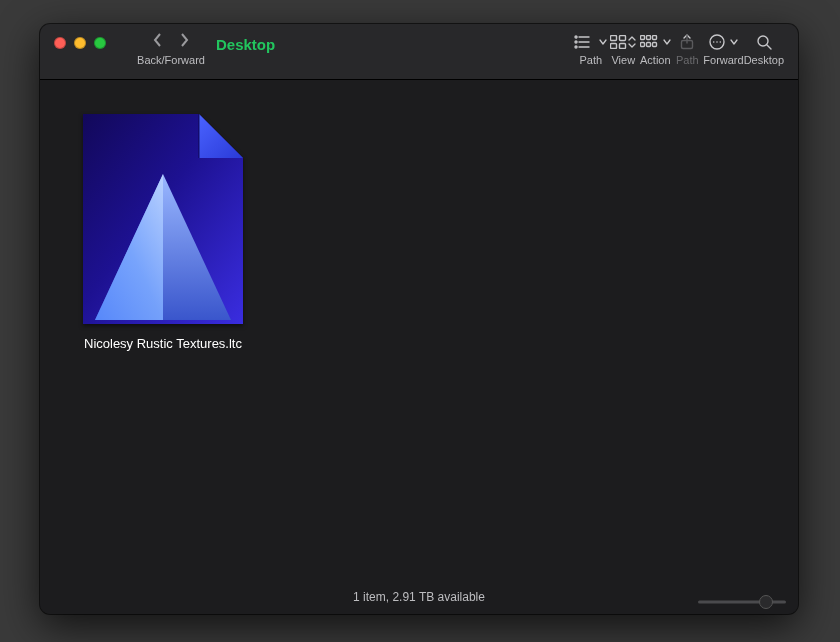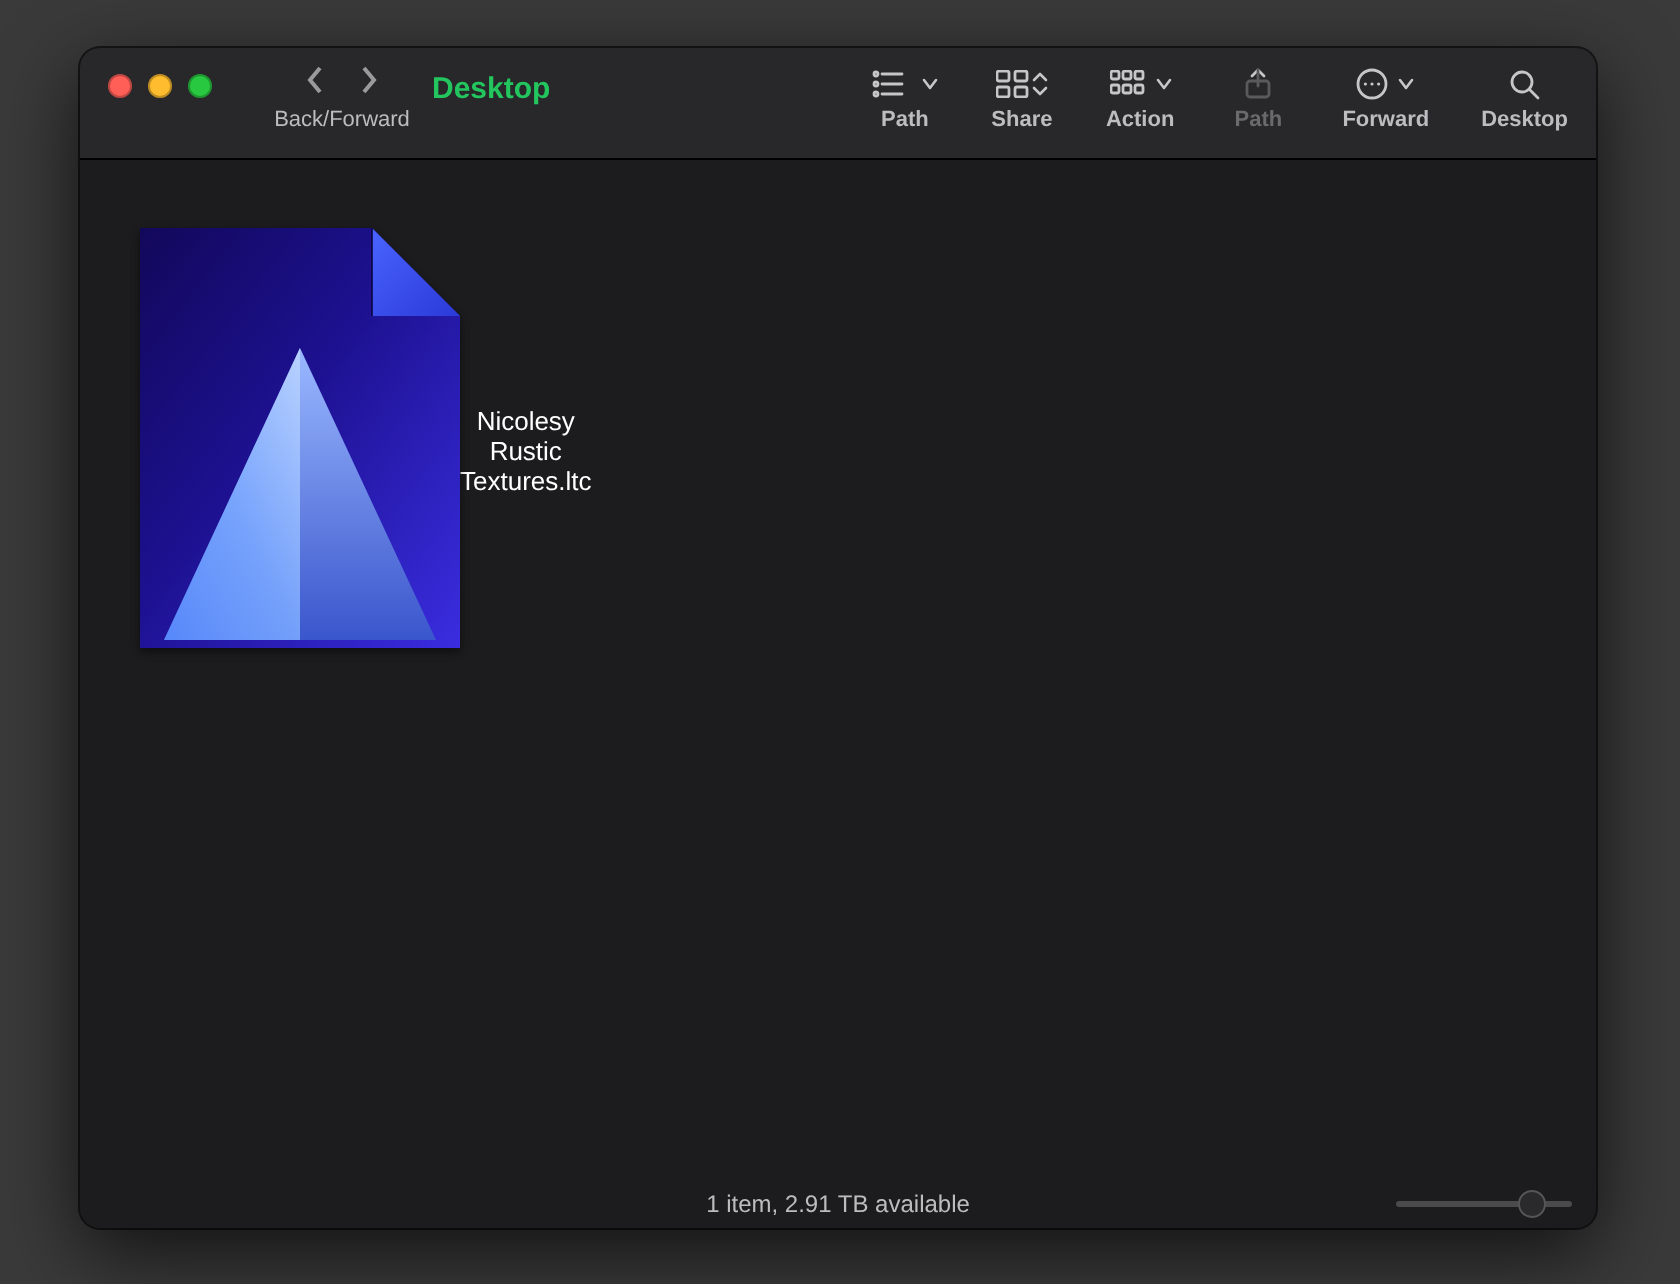--- a/index.html
+++ b/index.html
@@ -83,24 +83,22 @@
     font-size: 15px;
     margin-left: 8px;
     margin-top: 3px;
     flex-shrink: 0;
   }
 
   .toolbar-spacer { flex: 1; }
 
   .right-tools {
     display: flex;
-    gap: 26px;
     margin-top: 0;
     align-items: flex-start;
-    font-weight: bold;
   }
   .tool-item {
     display: flex;
     flex-direction: column;
     align-items: center;
     min-width: 32px;
   }
   .tool-icon {
     height: 18px;
     display: flex;
@@ -130,21 +128,21 @@
     flex: 1;
     background: #1c1c1e;
     position: relative;
     overflow: hidden;
     padding: 34px 0 0 30px;
     box-sizing: border-box;
   }
   .file-item {
     width: 186px;
     display: flex;
-    flex-direction: row;
+    flex-direction: column;
     align-items: center;
   }
   .file-icon {
     width: 160px;
     height: 210px;
     position: relative;
     filter: drop-shadow(0 2px 2px rgba(0,0,0,0.5));
   }
   .file-name {
     margin-top: 12px;
@@ -152,21 +150,20 @@
     color: #fff;
     text-align: center;
     max-width: 186px;
   }
 
   
   .statusbar {
     height: 24px;
     background: #1c1c1e;
     display: flex;
-    align-items: center;
     justify-content: center;
     position: relative;
     font-size: 12px;
     color: #bdbdc0;
   }
   .zoom-slider {
     position: absolute;
     right: 12px;
     top: 50%;
     transform: translateY(-50%);
@@ -253,21 +250,21 @@
               <rect x="0.5" y="0.5" width="6" height="5" rx="1"></rect>
               <rect x="9.5" y="0.5" width="6" height="5" rx="1"></rect>
               <rect x="0.5" y="8.5" width="6" height="5" rx="1"></rect>
               <rect x="9.5" y="8.5" width="6" height="5" rx="1"></rect>
             </svg>
             <svg class="updown" width="8" height="14" viewBox="0 0 8 14">
               <polyline points="1,5 4,2 7,5"></polyline>
               <polyline points="1,9 4,12 7,9"></polyline>
             </svg>
           </div>
-          <div class="toolbar-sub">Share</div>
+          <div class="toolbar-sub">View</div>
         </div>
 
         <div class="tool-item">
           <div class="tool-icon">
             <svg width="20" height="14" viewBox="0 0 20 14">
               <rect x="0.5" y="0.5" width="4" height="4" rx="1"></rect>
               <rect x="6.5" y="0.5" width="4" height="4" rx="1"></rect>
               <rect x="12.5" y="0.5" width="4" height="4" rx="1"></rect>
               <rect x="0.5" y="7.5" width="4" height="4" rx="1"></rect>
               <rect x="6.5" y="7.5" width="4" height="4" rx="1"></rect>

